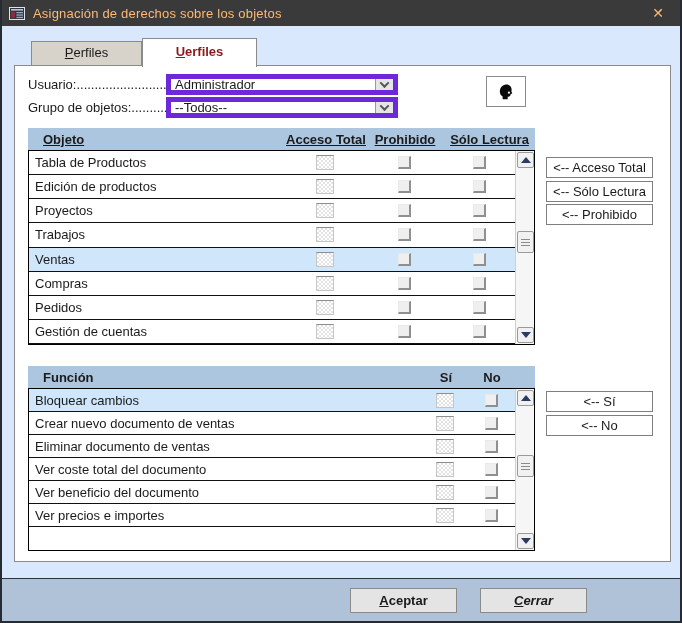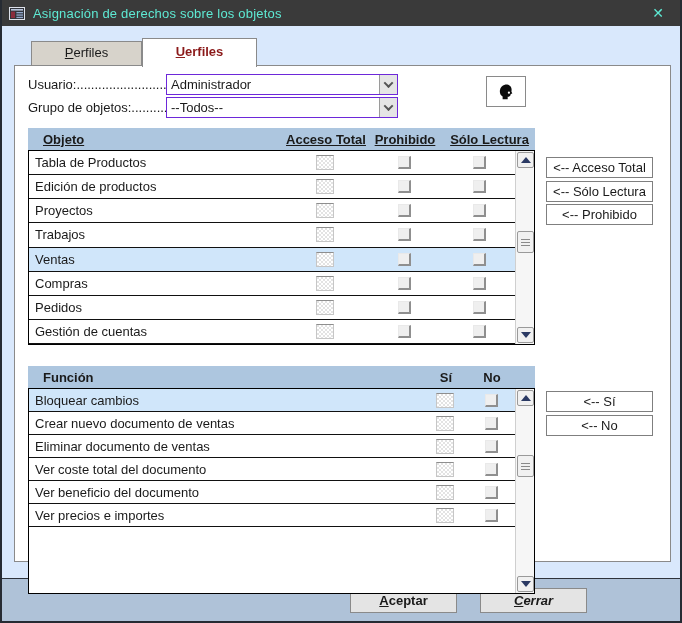--- a/index.html
+++ b/index.html
@@ -3,56 +3,56 @@
 <meta charset="utf-8">
 <style>
   * { margin:0; padding:0; box-sizing:border-box; }
   body { font-family:"Liberation Sans", sans-serif; font-size:13px; color:#1a1a1a; background:#888; }
   .window{
     position:relative; width:682px; height:623px; background:#d9e8fc;
     border:2px solid #262b33; border-top:none; overflow:hidden;
   }
   
   .titlebar{ position:absolute; left:-2px; top:0; width:682px; height:26px; background:#3a3a3a;
-    color:#5eead4; display:flex; align-items:center; padding:0 9px; }
+    color:#fdba74; display:flex; align-items:center; padding:0 9px; }
   .titlebar .ticon{ width:16px; height:13px; margin-right:8px; flex:0 0 auto; }
   .titlebar .ttext{ font-size:13px; letter-spacing:.2px; }
   .titlebar .closebtn{ margin-left:auto; width:30px; text-align:center; font-size:14px; cursor:default; }
   
   .tab{ position:absolute; text-align:center; }
   .tab-inactive{ left:29px; top:41px; width:111px; height:40px; background:#d7d3cb;
     border:1px solid #8a8a8a; line-height:22px; z-index:1; }
   .tab-active{ left:140px; top:38px; width:115px; height:29px; background:#fff;
     border:1px solid #8a8a8a; border-bottom:none; line-height:26px; font-weight:bold; color:#8b1a1a; z-index:3; }
   .u{ text-decoration:underline; }
   
   .panel{ position:absolute; left:12px; top:65px; width:657px; height:497px;
     background:#fff; border:1px solid #8a8a8a; z-index:2; }
   
   .frm-label{ position:absolute; left:13px; white-space:pre; }
   .combo{ position:absolute; left:151px; width:232px; height:21px; background:#fff;
-    border:1px solid #6d28d9; display:flex; align-items:center; }
+    border:5px solid #6d28d9; display:flex; align-items:center; }
   .combo .cval{ flex:1; padding-left:4px; overflow:hidden; white-space:nowrap; }
   .combo .carrow{ width:18px; height:100%; background:#e5e5e5; border-left:1px solid #9a9a9a;
     display:flex; align-items:center; justify-content:center; }
   .chev{ width:7px; height:7px; border-right:2px solid #555; border-bottom:2px solid #555;
     transform:rotate(45deg) translate(-1px,-1px); }
   .userbtn{ position:absolute; left:471px; top:10px; width:40px; height:31px; background:#fff;
     border:1px solid #8a8a8a; display:flex; align-items:center; justify-content:center; }
   
   .thead{ position:absolute; left:13px; width:507px; height:22px; background:#adc6df;
     display:grid; align-items:center; font-weight:bold; }
   .thead-obj{ top:62px; grid-template-columns:1fr 80px 78px 91px;text-decoration:underline; }
   .thead-fun{ top:300px; grid-template-columns:1fr 44px 48px 19px; }
   .thead .hname{ padding-left:15px; }
   .thead .hc{ text-align:center; }
   
   .list{ position:absolute; left:13px; width:507px; background:#fff; border:1px solid #000000; }
   .list-obj{ top:84px; height:195px; display:flex; flex-direction:column; }
-  .list-fun{ top:322px; height:206px; display:flex; flex-direction:column; }
+  .list-fun{ top:322px; height:163px; display:flex; flex-direction:column; }
   .row{ display:grid; align-items:center; padding-right:19px; background:#fff; }
   .orow{ flex:1; grid-template-columns:1fr 80px 78px 72px; border-bottom:1px solid #111; }
   .orow:last-of-type{ border-bottom:none; }
   .frow{ height:23px; flex:0 0 23px; grid-template-columns:1fr 44px 48px; border-bottom:1px solid #111; }
   .row.selected{ background:#d0e6fa; }
   .rname{ padding-left:6px; white-space:nowrap; overflow:hidden; }
   .ccell{ display:flex; justify-content:center; align-items:center; }
   .chk{ width:18px; height:15px; border:1px solid #c6c6c6; border-top:1px solid #8e8e8e;
     background-image:conic-gradient(#fff 90deg, #e3e3e3 90deg 180deg, #fff 180deg 270deg, #e3e3e3 270deg);
     background-size:4px 4px; }

